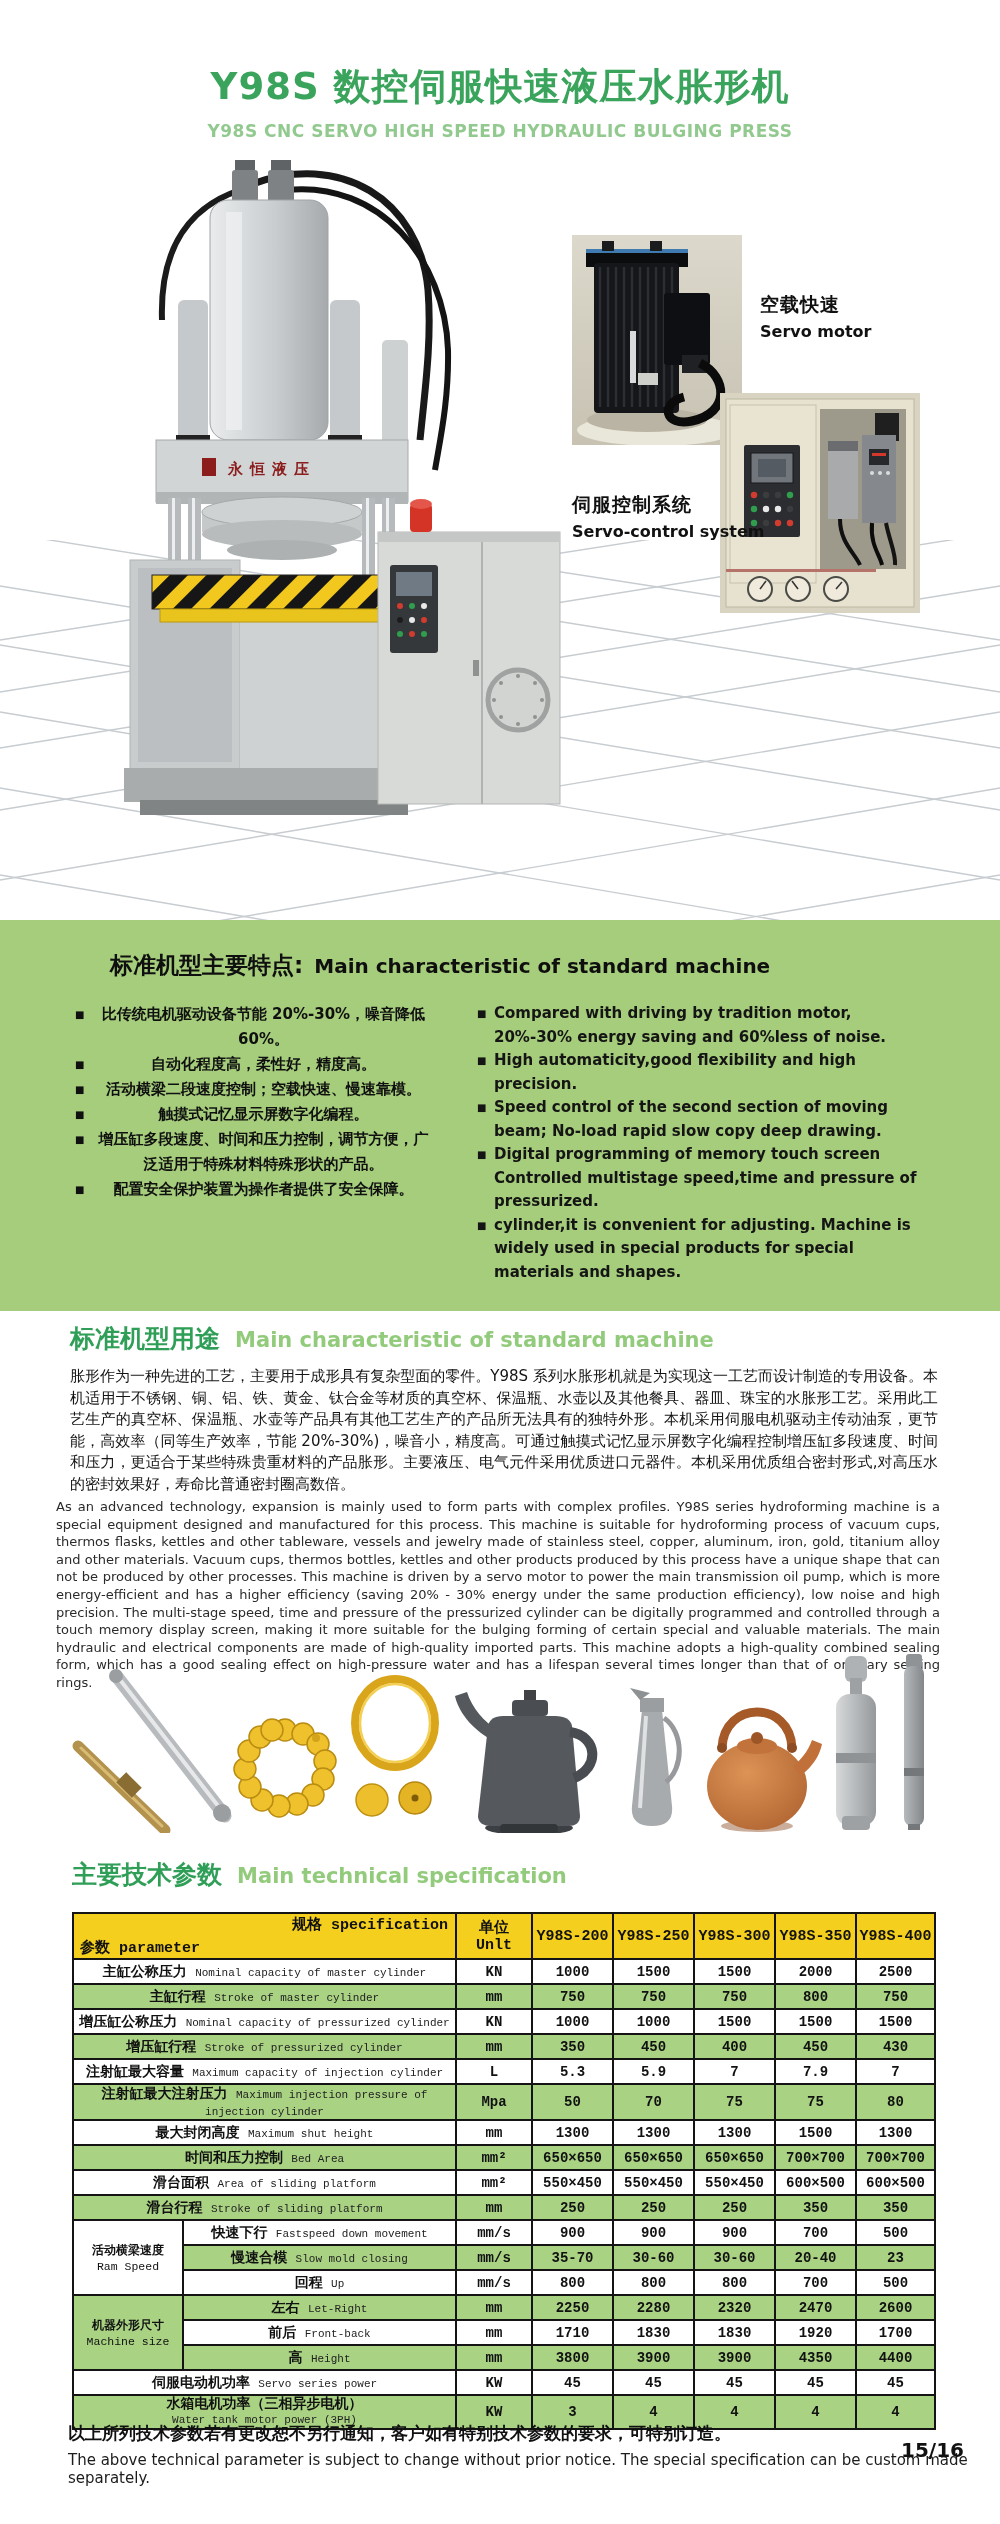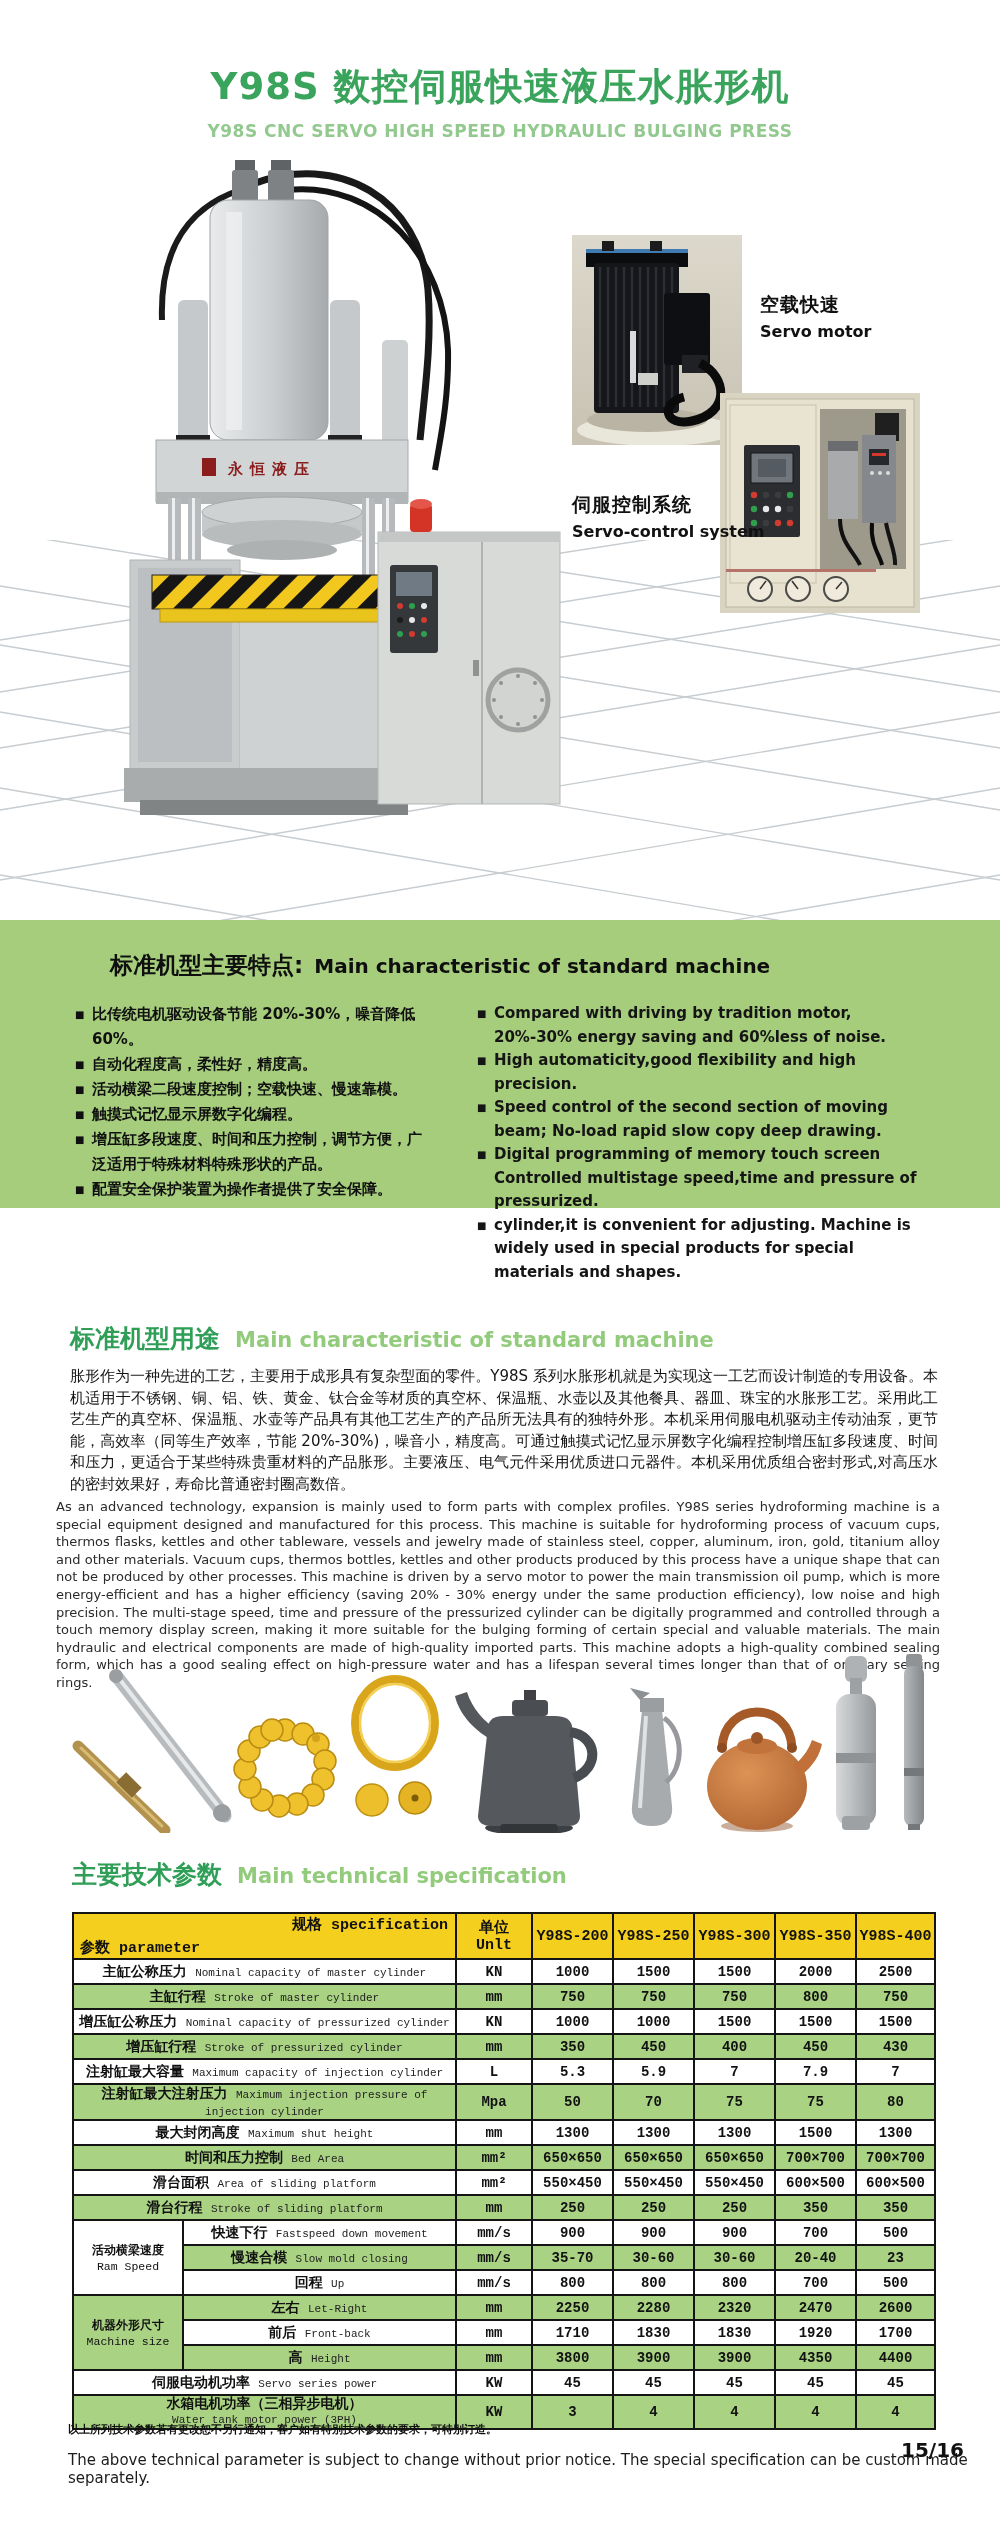--- a/index.html
+++ b/index.html
@@ -17,28 +17,28 @@
   .machine-photo{position:absolute;top:140px;left:90px;width:480px;height:680px;}
   .motor-photo{position:absolute;top:235px;left:572px;width:170px;height:210px;}
   .cabinet-photo{position:absolute;top:393px;left:720px;width:200px;height:220px;}
   .photo-label{position:absolute;color:#111;}
   .photo-label .zh{display:block;font-size:19px;font-weight:800;letter-spacing:1px;}
   .photo-label .en{display:block;font-size:16px;font-weight:700;margin-top:4px;}
   #motor-label{top:292px;left:760px;}
   #control-label{top:492px;left:572px;}
 
   
-  .feature-band{position:absolute;top:920px;left:0;width:1000px;height:288px;background:#a5cd7b;}
+  .feature-band{position:absolute;top:920px;left:0;width:1000px;height:391px;background:#a5cd7b;}
   .feature-heading{position:absolute;top:30px;left:110px;white-space:nowrap;}
   .feature-heading .zh{font-size:23px;font-weight:800;color:#0f0f0f;}
   .feature-heading .en{font-size:20px;font-weight:800;color:#0f0f0f;margin-left:6px;}
   .feature-list{position:absolute;margin:0;padding:0;list-style:none;}
   .feature-list li{padding-left:17px;position:relative;}
   .feature-list li::before{content:"■";position:absolute;left:0;top:0;font-size:10px;line-height:inherit;}
-  #features-zh{top:82px;left:75px;width:360px;font-size:15px;font-weight:600;line-height:25px;color:#101010;}
+  #features-zh{top:82px;left:75px;width:360px;font-size:15px;font-weight:600;line-height:25px;color:#101010;text-align:center;}
   #features-en{top:82px;left:477px;width:452px;font-size:15px;font-weight:600;line-height:23.5px;color:#151515;}
 
   
   .usage-heading{position:absolute;top:1322px;left:70px;white-space:nowrap;}
   .usage-heading .zh,.spec-heading .zh{font-size:25px;font-weight:800;color:#2f9e57;}
   .usage-heading .en,.spec-heading .en{font-size:21px;font-weight:700;color:#93cb7c;margin-left:10px;}
   .usage-zh{position:absolute;top:1366px;left:70px;width:868px;font-size:15px;line-height:21.5px;
     color:#141414;text-align:justify;margin:0;}
   .usage-en{position:absolute;top:1498px;left:56px;width:884px;font-size:13px;line-height:17.6px;
     color:#2a2a2a;text-align:justify;margin:0;}
@@ -64,21 +64,21 @@
   td.gcell-green{background:#a9d383 !important;}
   .g-zh{font-size:12px;font-weight:700;line-height:18px;}
   .g-en{font-size:11.5px;line-height:13px;}
   .l-zh{font-size:14px;font-weight:700;}
   .l-en{font-size:11px;color:#222;}
   td.stacked .l-zh,td.stacked .l-en{display:block;line-height:16px;}
   td.unit-cell{font-size:14px;font-weight:600;}
   td.value-cell{font-size:13.5px;font-weight:600;}
 
   
-  .footer-zh{position:absolute;top:2422px;left:68px;font-size:11px;font-weight:700;color:#101010;}
+  .footer-zh{position:absolute;top:2422px;left:68px;font-size:17px;font-weight:700;color:#101010;}
   .footer-en{position:absolute;top:2451px;left:68px;font-size:15px;color:#1c1c1c;}
   .page-number{position:absolute;top:2438px;right:36px;font-size:20px;font-weight:800;color:#111;}
 </style>
 </head>
 <body>
 
 <div id="canvas">
 
   <div class="page-title">Y98S 数控伺服快速液压水胀形机</div>
   <div class="page-subtitle">Y98S CNC SERVO HIGH SPEED HYDRAULIC BULGING PRESS</div>

